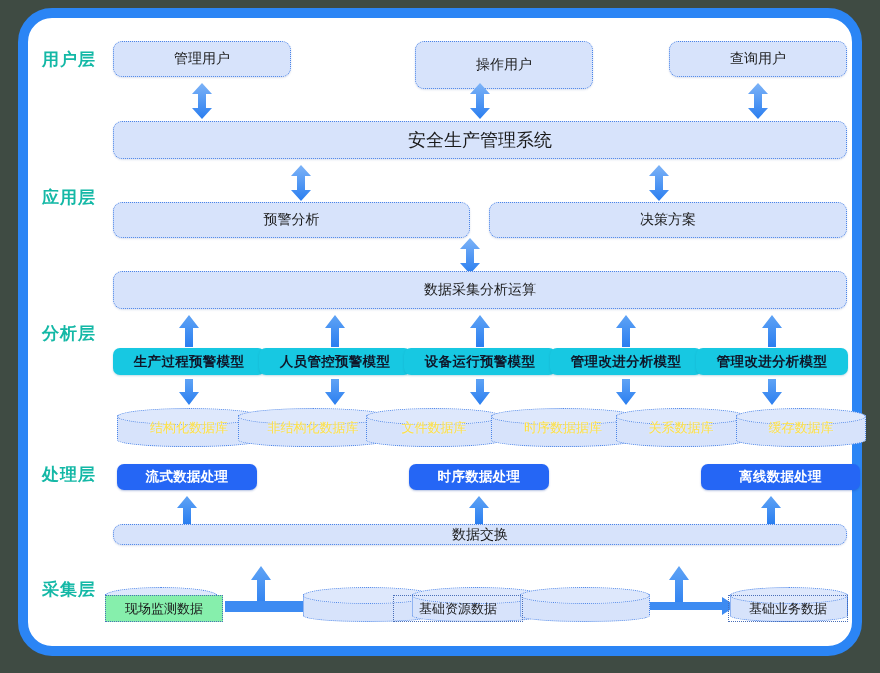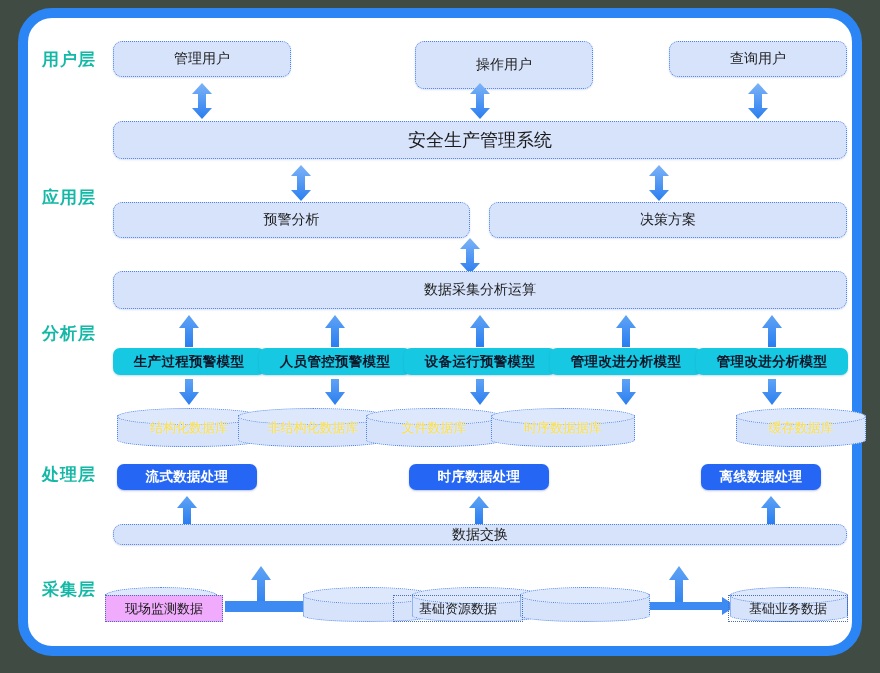--- a/index.html
+++ b/index.html
@@ -72,21 +72,21 @@
   .cyl .lbl{
     position:absolute;left:0;right:0;top:0;bottom:0;
     display:flex;align-items:center;justify-content:center;
     color:#fde047;font-size:13px;z-index:4;
     text-shadow:0 0 2px #e4ecfd,0 0 2px #e4ecfd;
   }
   
   .ovl{
     position:absolute;box-sizing:border-box;
     border:1.4px dotted #4a6fb8;
-    background:#f0abfc;
+    background:#86efac;
     display:flex;align-items:center;justify-content:center;
     color:#1a1a1a;font-size:13px;z-index:5;
   }
 
   
   .arr{position:absolute;}
   .arr svg{display:block;}
 </style>
 </head>
 <body>
@@ -233,29 +233,34 @@
   <div class="cyl" style="left:366px;top:408px;width:136px;height:39px;">
     <div class="body"></div>
     <div class="top"></div>
     <div class="lbl">文件数据库</div>
   </div>
   <div class="cyl" style="left:491px;top:408px;width:144px;height:39px;">
     <div class="body"></div>
     <div class="top"></div>
     <div class="lbl">时序数据据库</div>
   </div>
+  <div class="cyl" style="left:616px;top:408px;width:130px;height:39px;">
+    <div class="body"></div>
+    <div class="top"></div>
+    <div class="lbl">关系数据库</div>
+  </div>
   <div class="cyl" style="left:736px;top:408px;width:130px;height:39px;">
     <div class="body"></div>
     <div class="top"></div>
     <div class="lbl">缓存数据库</div>
   </div>
 
   <div class="node bluechip" style="left:117px;top:464px;width:140px;height:26px;">流式数据处理</div>
   <div class="node bluechip" style="left:409px;top:464px;width:140px;height:26px;">时序数据处理</div>
-  <div class="node bluechip" style="left:701px;top:464px;width:120px;height:26px;">离线数据处理</div>
+  <div class="node bluechip" style="left:701px;top:464px;width:159px;height:26px;">离线数据处理</div>
 
   <div class="arr" style="left:176px;top:496px;">
     <svg width="22" height="28" viewBox="0 0 22 28">
         <polygon points="11,0 21,12 15,12 15,28 7,28 7,12 1,12" fill="url(#gU)"></polygon>
       </svg>
   </div>
   <div class="arr" style="left:468px;top:496px;">
     <svg width="22" height="28" viewBox="0 0 22 28">
         <polygon points="11,0 21,12 15,12 15,28 7,28 7,12 1,12" fill="url(#gU)"></polygon>
       </svg>

